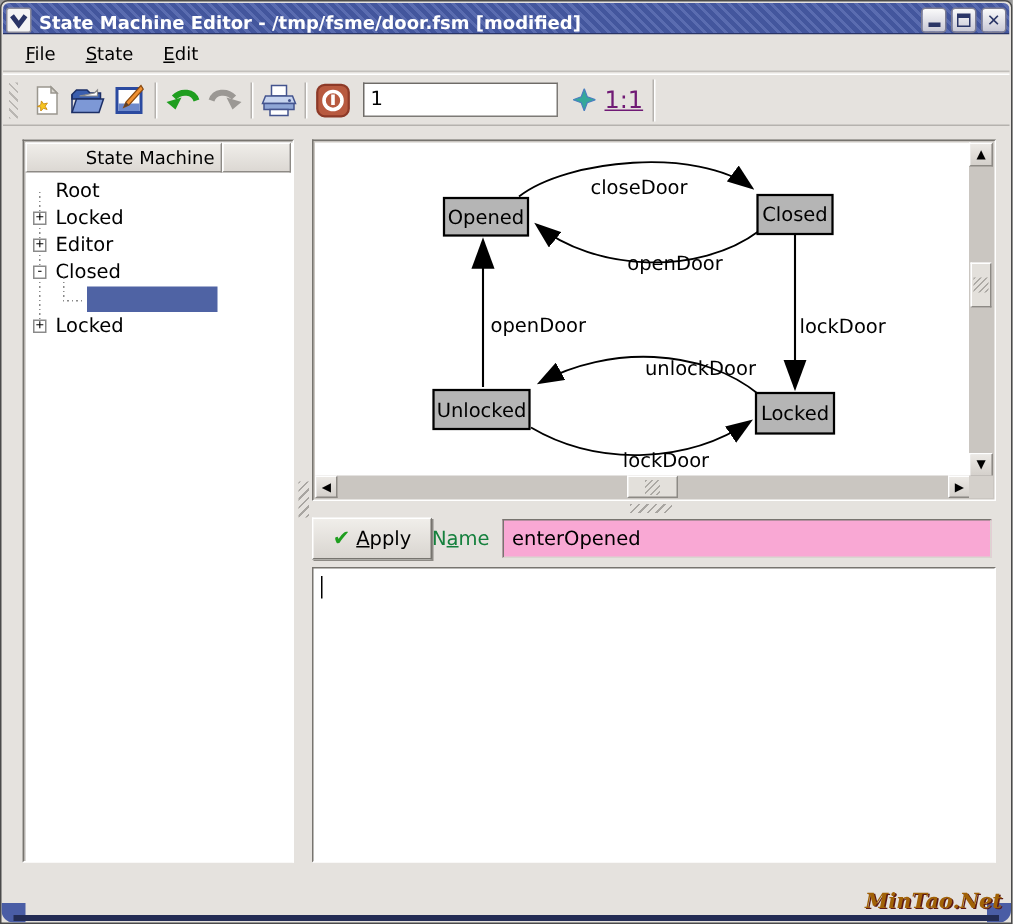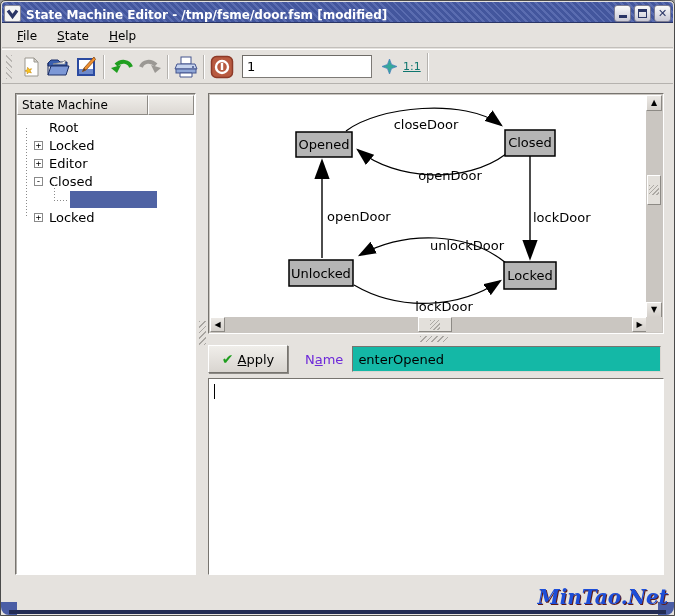--- a/index.html
+++ b/index.html
@@ -65,45 +65,45 @@
   }
   .tb-sep { width:2px; height:24px; margin:0 3px;
     border-left:1px solid #b5b2ae; border-right:1px solid #ffffff; }
   .page-field {
     width:130px; height:23px; margin-left:6px;
     background:#fff; border:1px solid #7d7a76;
     border-top-color:#6e6b67; border-left-color:#6e6b67;
     font-size:13px; padding:0 4px; font-family:inherit;
   }
   .star-wrap { margin-left:10px; display:flex; align-items:center; }
-  .zoom-ratio { font-size:11px; color:#0f766e; margin-left:6px;text-decoration:underline; }
+  .zoom-ratio { font-size:16px; color:#701a75; margin-left:6px;text-decoration:underline; }
   .tb-endcap { width:2px; height:28px; margin-left:6px;
     border-left:1px solid #b5b2ae; border-right:1px solid #ffffff; }
 
   
   .tree-panel {
     position:absolute; left:14px; top:92px; width:181px; height:482px;
     background:#ffffff;
     border:1px solid #77746f; border-right-color:#ffffff; border-bottom-color:#ffffff;
     box-shadow:1px 1px 0 #b5b2ae inset;
   }
   .tree-header { position:absolute; left:1px; top:1px; right:1px; height:20px; display:flex; }
   .th-cell {
     background:linear-gradient(180deg,#efede9,#dcd8d3);
     border:1px solid #ffffff; border-right-color:#8d8a85; border-bottom-color:#8d8a85;
-    font-size:12px; padding:2px 4px; color:#000; white-space:nowrap; overflow:hidden;
+    font-size:12px; padding:2px 4px; color:#000; white-space:nowrap; overflow:hidden;text-align:right;
   }
   .th-cell.first { width:131px; }
   .th-cell.second { flex:1; }
   .tree-body { position:absolute; left:1px; top:21px; right:1px; bottom:1px; padding-top:4px; }
   .tree-trunk {
     position:absolute; left:9px; top:13px; width:1px; height:89px;
     background:repeating-linear-gradient(180deg,#8a8a8a 0 1px,transparent 1px 3px);
   }
-  .tree-row { position:relative; height:18px; font-size:13px; color:#000;margin-left:12px; }
+  .tree-row { position:relative; height:18px; font-size:13px; color:#000; }
   .expander {
     position:absolute; left:5px; top:4px; width:9px; height:9px;
     background:#fff; border:1px solid #8a8a8a;
     font-size:9px; line-height:7px; text-align:center; color:#000; font-family:"DejaVu Sans Mono",monospace;
   }
   .tree-label { position:absolute; left:20px; top:1px; }
   .child-stub {
     position:absolute; left:25px; top:9px; width:14px; height:1px;
     background:repeating-linear-gradient(90deg,#8a8a8a 0 1px,transparent 1px 3px);
   }
@@ -170,45 +170,45 @@
     width:80px; height:28px;
     background:linear-gradient(180deg,#f0eeea,#d9d5d0);
     border:1px solid #fff; border-right-color:#77746f; border-bottom-color:#77746f;
     box-shadow:1px 1px 0 #8d8a85;
     display:flex; align-items:center; justify-content:center; gap:4px;
     font-size:13px; color:#000; font-family:inherit;
   }
   .apply-check { color:#1f9e1f; font-weight:bold; font-size:14px; }
   .apply-text { display:inline-block; }
   .apply-text::first-letter { text-decoration:underline; }
-  .name-label { margin-left:17px; font-size:13px; color:#6d28d9; }
+  .name-label { font-size:13px; color:#15803d; }
   .name-label .mn { text-decoration:underline; }
   .name-field {
     flex:1; margin-left:9px; height:26px;
-    background:#14b8a6; border:1px solid #77746f; border-right-color:#d9d5d0; border-bottom-color:#d9d5d0;
+    background:#f9a8d4; border:1px solid #77746f; border-right-color:#d9d5d0; border-bottom-color:#d9d5d0;
     font-size:13px; padding:0 5px; font-family:inherit;
   }
 
   
   .code-area {
     position:absolute; left:207px; top:377px; width:456px; height:197px;
     background:#fff; border:1px solid #77746f; border-right-color:#fff; border-bottom-color:#fff;
   }
   .caret { position:absolute; left:5px; top:5px; width:1px; height:15px; background:#000; }
 
   
   .corner-nub { position:absolute; bottom:0; width:16px; height:13px; background:#4a5da5; }
   .corner-nub.bl { left:0; border-radius:0 0 0 8px; }
   .corner-nub.br { right:0; border-radius:0 0 8px 0; }
   .bottom-line { position:absolute; left:8px; right:8px; bottom:1px; height:4px; background:#232c54; }
   .watermark {
     position:absolute; right:6px; bottom:6px;
     font-family:"DejaVu Serif","Liberation Serif",serif;
-    font-style:italic; font-weight:bold; font-size:20px;
-    color:#1d4ed8; text-shadow:1px 1px 0 #5c1a16;
+    font-style:italic; font-weight:bold; font-size:14px;
+    color:#a16207; text-shadow:1px 1px 0 #5c1a16;
     z-index:5;
   }
 </style>
 </head>
 <body>
 
 <div class="window">
 
   <div class="titlebar">
     <div class="win-icon">
@@ -224,21 +224,21 @@
         <span class="glyph-max"></span>
       </div>
     <div class="tb-btn">
         <span>✕</span>
       </div>
   </div>
 
   <div class="menubar">
     <span class="menu-item">File</span>
     <span class="menu-item">State</span>
-    <span class="menu-item">Help</span>
+    <span class="menu-item">Edit</span>
   </div>
 
   <div class="toolbar">
     <div class="tb-handle"></div>
 
     <div class="tool-btn">
       <svg width="24" height="24" viewBox="0 0 24 24">
         <path d="M7 3 h9 l4 4 v14 h-13 z" fill="#ffffff" stroke="#9a978f" stroke-width="1"></path>
         <path d="M16 3 l4 4 h-4 z" fill="#dad7d0" stroke="#9a978f" stroke-width="1"></path>
         <g fill="#f7c520" stroke="#c98a10" stroke-width="0.6">

